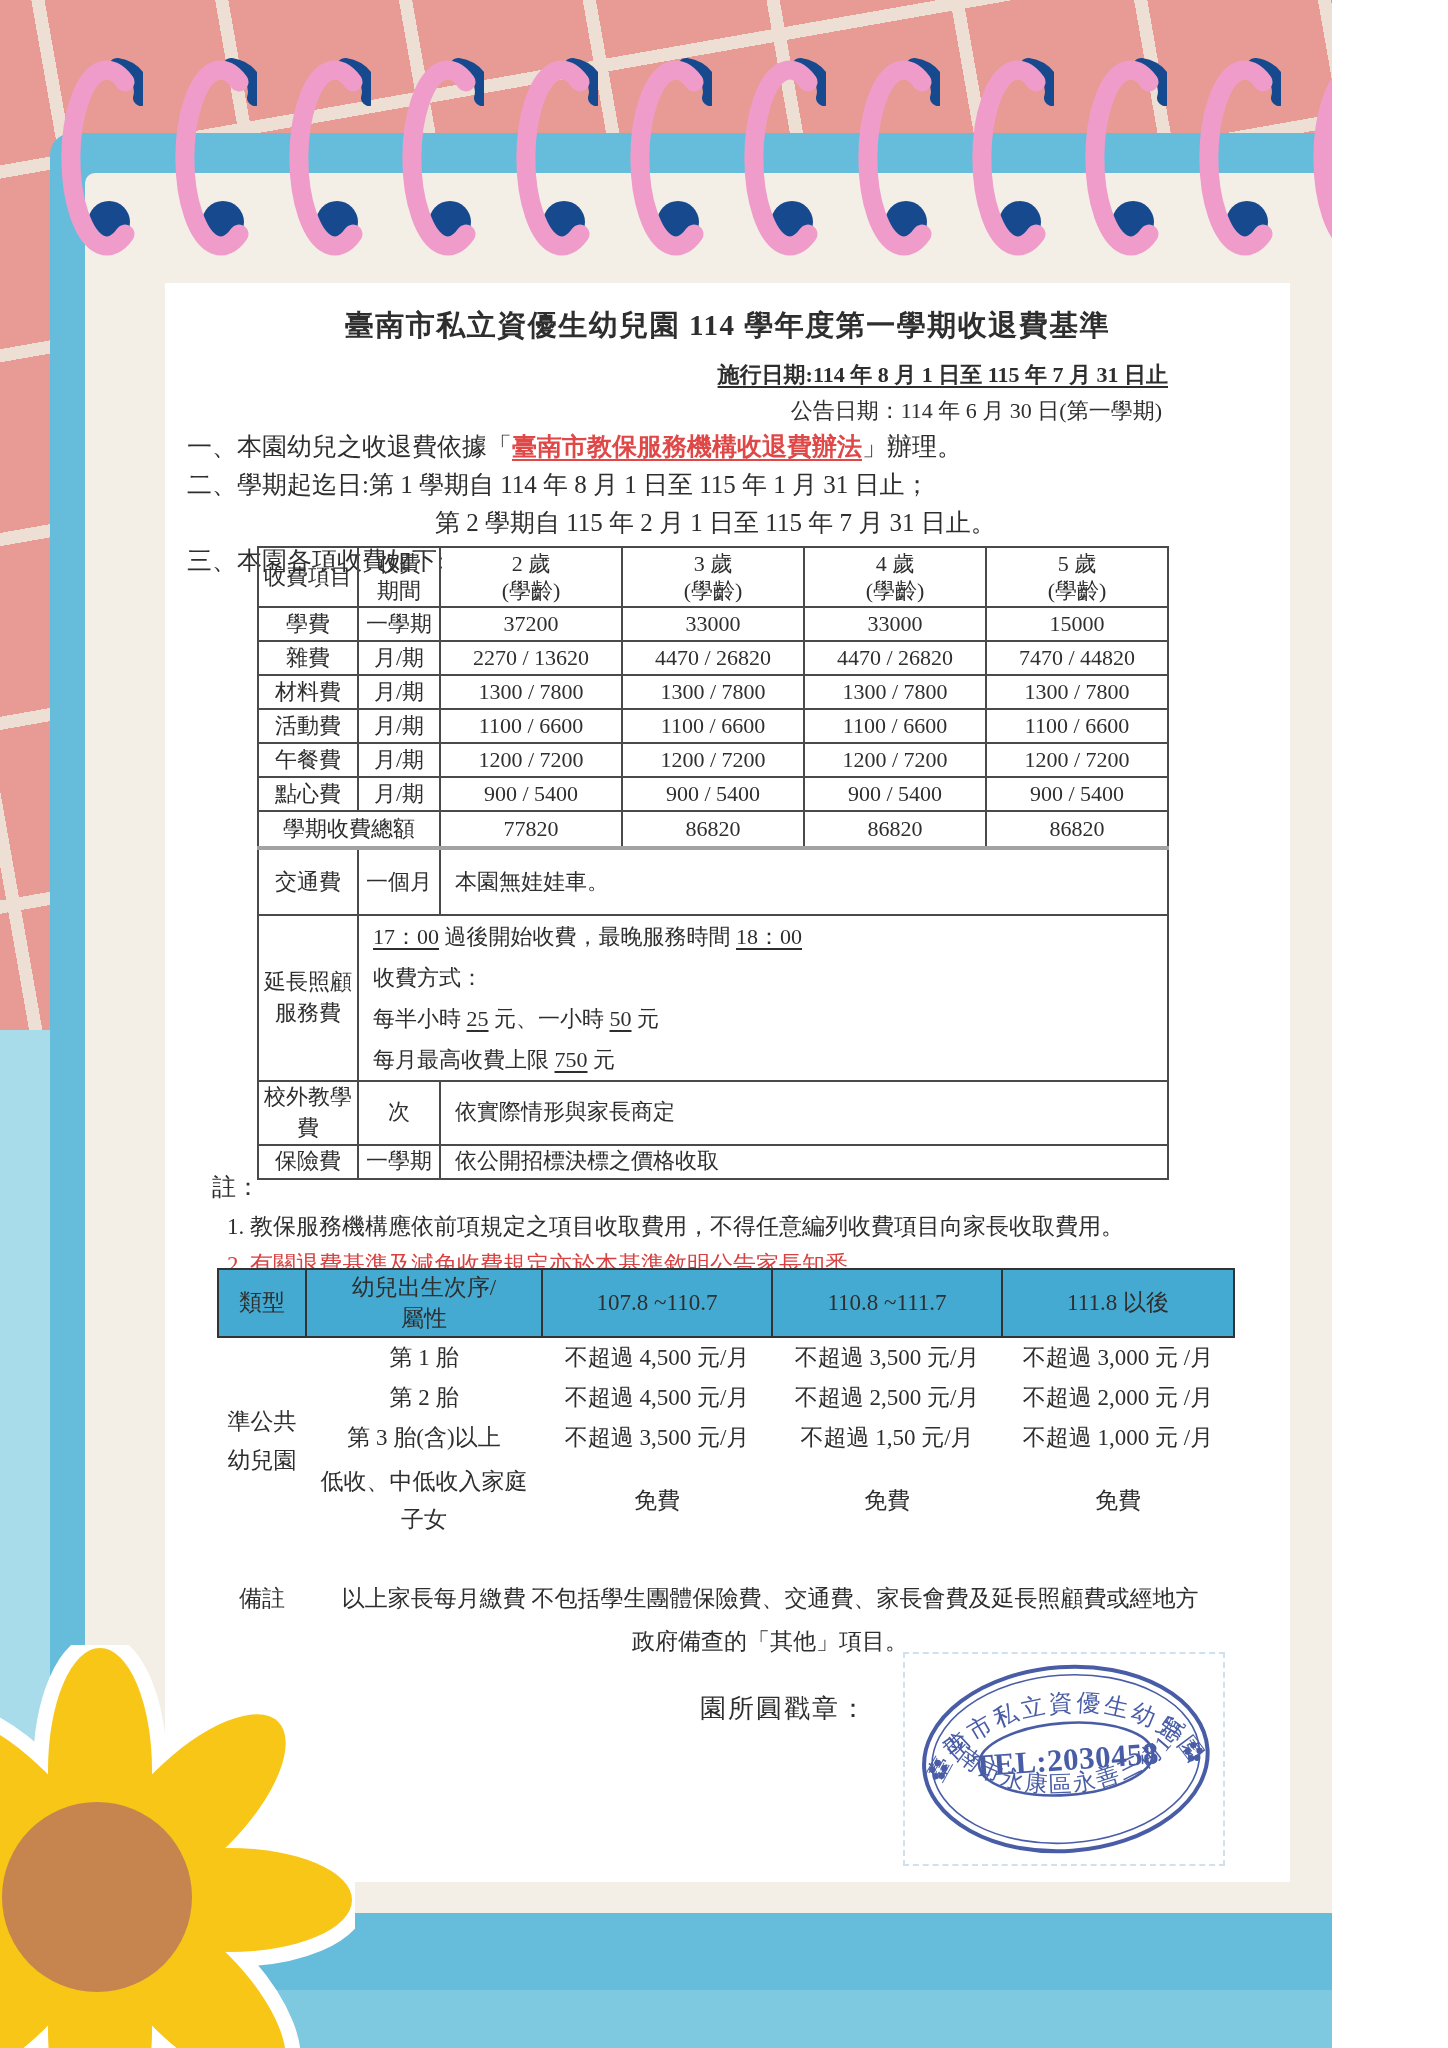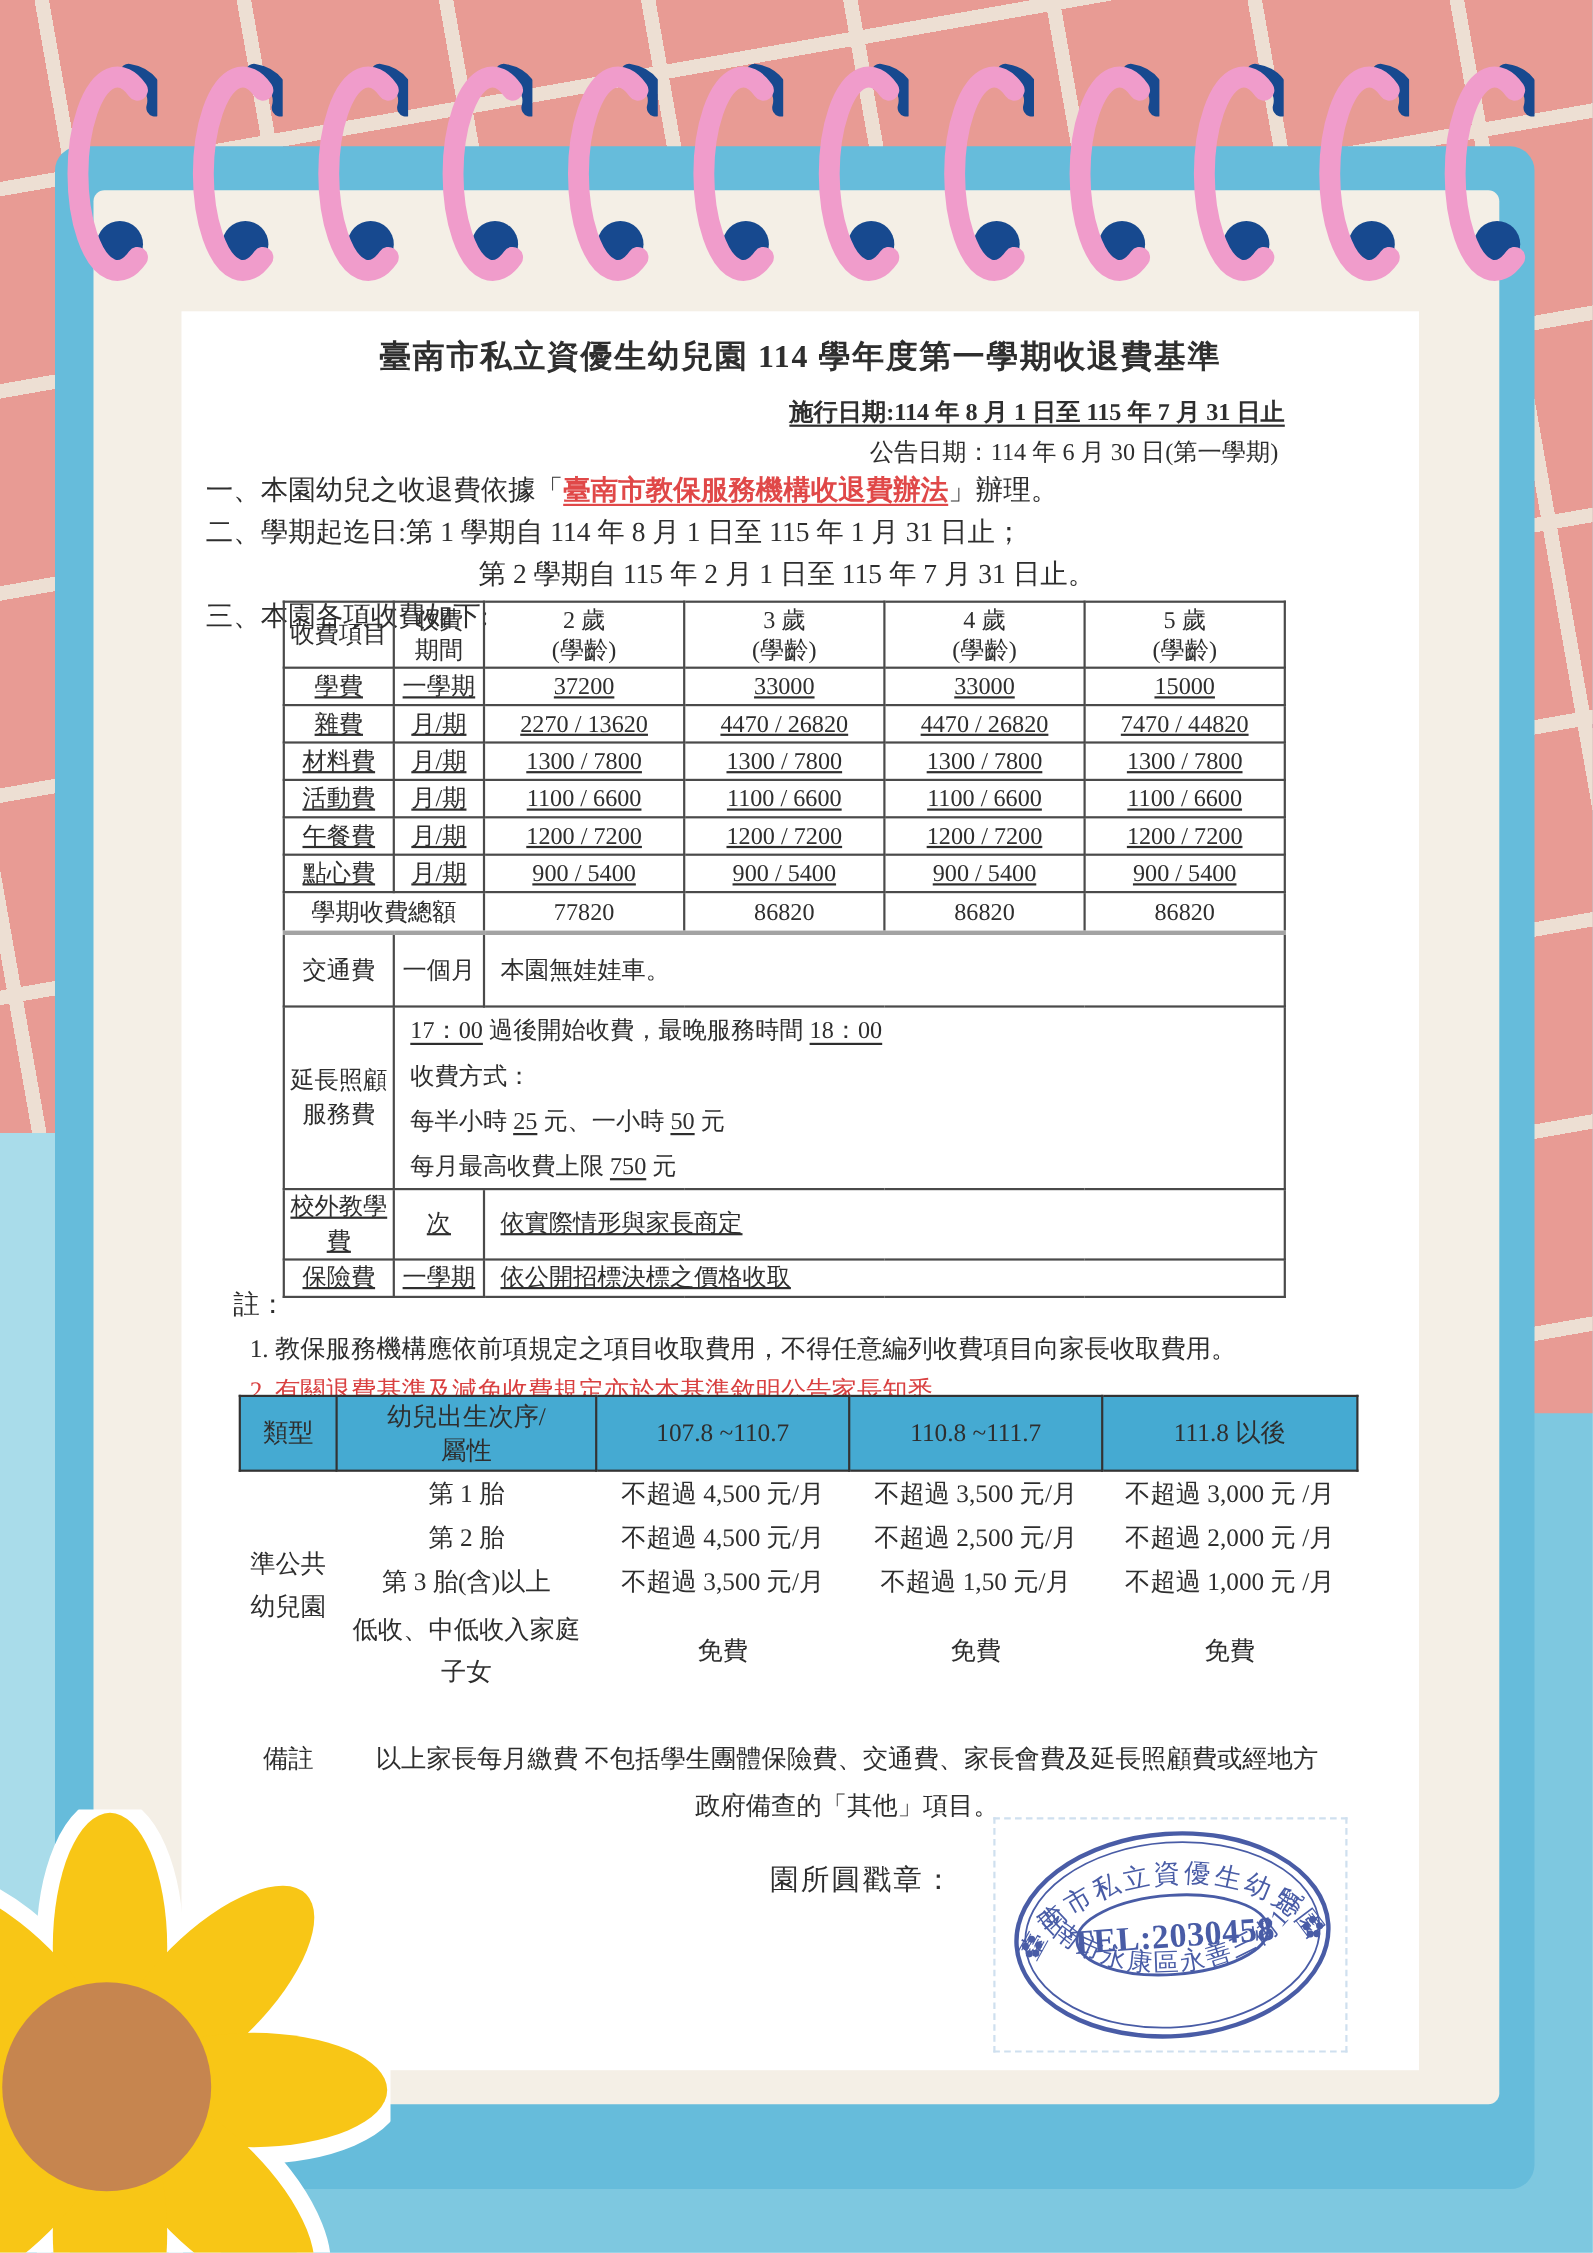--- a/index.html
+++ b/index.html
@@ -1,17 +1,17 @@
 <!DOCTYPE html>
 <html><head>
 <meta charset="utf-8">
 <style>
   html,body{margin:0;padding:0;}
   body{font-family:"Liberation Serif","DejaVu Serif",serif;color:#2e2e2e;}
-  .canvas{position:relative;width:1448px;height:2048px;overflow:hidden;background:#7EC8E0;}
+  .canvas{position:relative;width:1332px;height:2048px;overflow:hidden;background:#7EC8E0;}
 
   
   .tiles-clip{position:absolute;left:0;top:0;width:1448px;height:1285px;overflow:hidden;}
   .tiles{position:absolute;left:-200px;top:-260px;width:1900px;height:1750px;
     background-color:#E89B94;
     background-image:
       repeating-linear-gradient(90deg, transparent 0 168px, #EDDFD3 168px 181px),
       repeating-linear-gradient(0deg, transparent 0 168px, #EDDFD3 168px 181px);
     transform:rotate(-10deg);}
   .bg-bottom{position:absolute;left:0;top:1285px;width:1448px;height:763px;background:#7EC8E0;}
@@ -35,21 +35,21 @@
   .date2{margin-top:6px;text-align:right;padding-right:128px;font-size:22px;}
 
   .sec-intro{position:absolute;left:22px;top:145px;width:1080px;font-size:25px;line-height:38px;}
   .indent2{padding-left:248px;}
   .reg-link{color:#E04848;text-decoration:underline;text-underline-offset:4px;cursor:pointer;font-weight:bold;}
 
   table.fee{position:absolute;left:92px;top:263px;width:910px;border-collapse:collapse;table-layout:fixed;
     text-align:center;font-size:22px;}
   table.fee td{border:2px solid #4a4a4a;padding:0;}
   table.fee tr.hdr td{height:58px;line-height:1.25;}
-  table.fee tr.r td{height:32px;text-decoration:underline;}
+  table.fee tr.r td{height:32px;}
   table.fee tr.tot td{height:34px;}
   table.fee tr.thick td{border-top:4px solid #a3a3a3;}
   table.fee tr.transport td{height:64px;}
   table.fee td.left{text-align:left;padding-left:14px;}
   table.fee tr.ext td{height:164px;vertical-align:middle;}
   table.fee tr.ext td.left{line-height:41px;font-size:22px;}
   .u{text-decoration:underline;text-underline-offset:4px;}
 
   .sec-notes{position:absolute;left:0;top:888px;width:1100px;font-size:23px;}
   .note-label{margin-left:47px;font-size:24px;}

